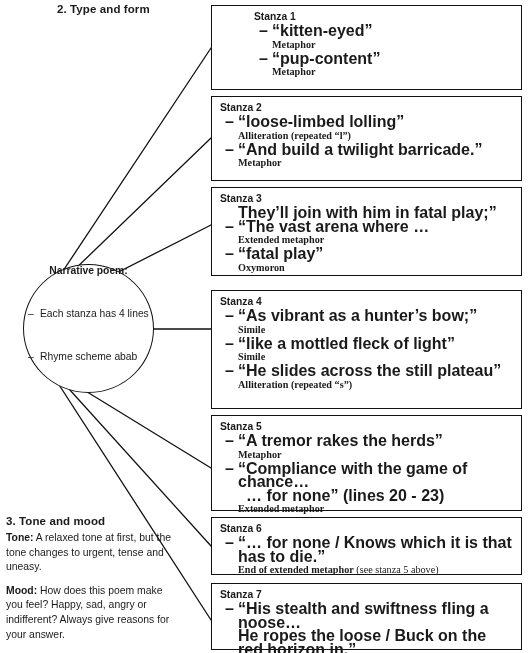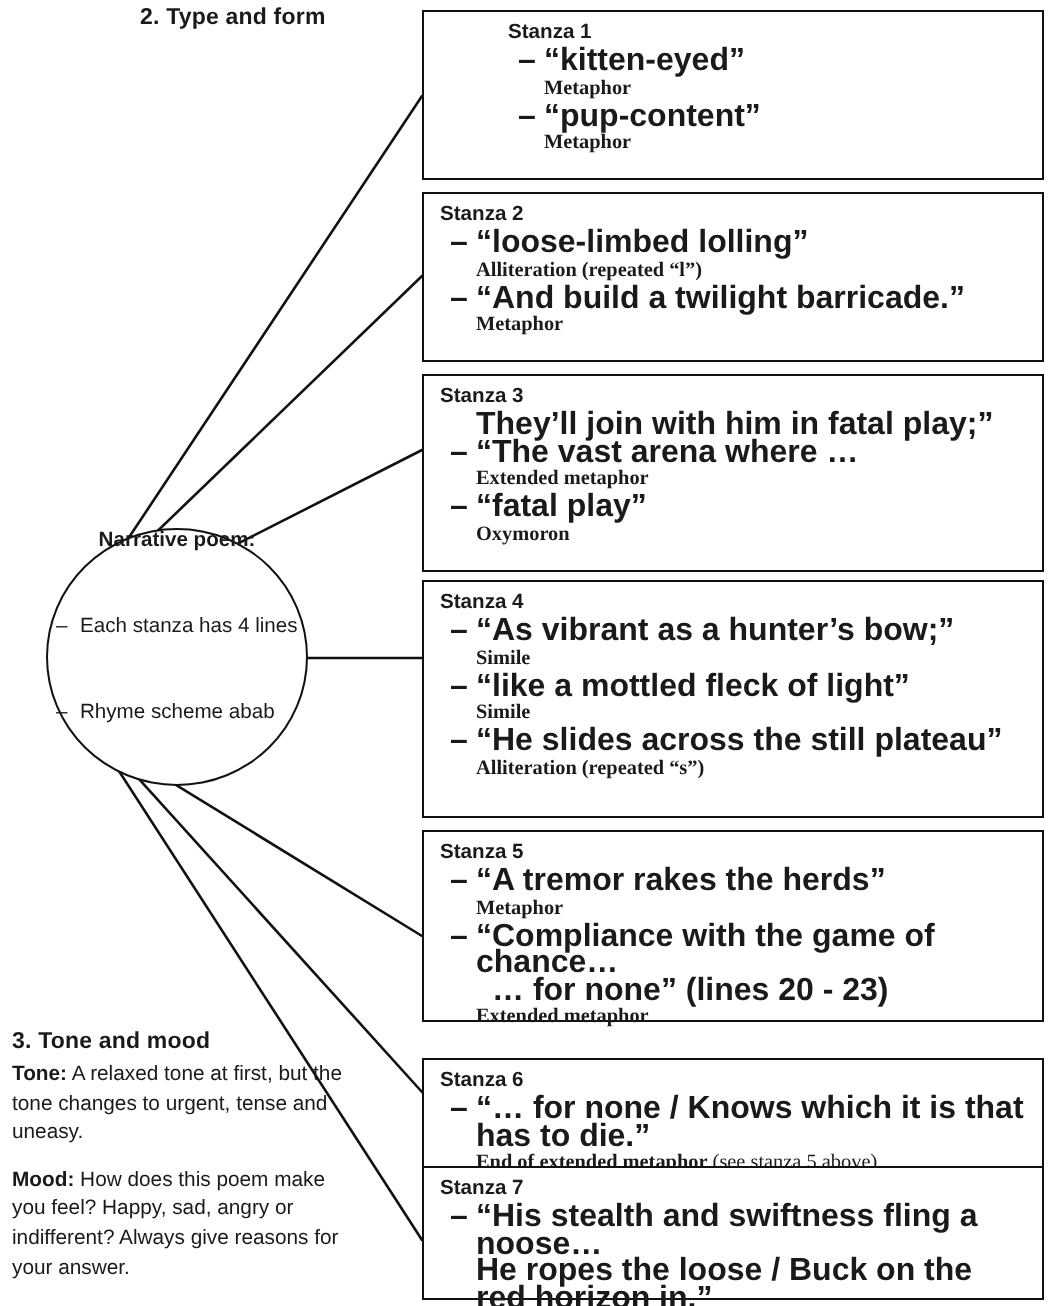--- a/index.html
+++ b/index.html
@@ -24,21 +24,21 @@
   }
 
   
   .section-title {
     position: absolute;
     font-weight: bold;
     font-size: 11.5px;
     letter-spacing: 0.1px;
     z-index: 3;
   }
-  #title-type-form { left: 70px; top: 3px; }
+  #title-type-form { left: 57px; top: 3px; }
   #title-tone-mood { left: 6px; top: 515px; }
 
   
   #central-node {
     position: absolute;
     left: 23px; top: 264px;
     width: 131px; height: 129px;
     border: 1.3px solid #111;
     border-radius: 50%;
     background: #fff;
@@ -166,21 +166,21 @@
   <div class="sb-item">
     <div class="quote first">“loose-limbed lolling”</div>
     <div class="device"><span>Alliteration (repeated “l”)</span><span class="note"></span></div>
   </div>
   <div class="sb-item">
     <div class="quote first">“And build a twilight barricade.”</div>
     <div class="device"><span>Metaphor</span><span class="note"></span></div>
   </div>
 </div>
 
-<div class="stanza-box" style="top:187px;height:99px;">
+<div class="stanza-box" style="top:187px;height:89px;">
   <div class="sb-title">Stanza 3</div>
   <div class="sb-item">
     <div class="quote cont">They’ll join with him in fatal play;”</div>
     <div class="quote first">“The vast arena where …</div>
     <div class="device"><span>Extended metaphor</span><span class="note"></span></div>
   </div>
   <div class="sb-item">
     <div class="quote first">“fatal play”</div>
     <div class="device"><span>Oxymoron</span><span class="note"></span></div>
   </div>
@@ -208,21 +208,21 @@
     <div class="quote first">“A tremor rakes the herds”</div>
     <div class="device"><span>Metaphor</span><span class="note"></span></div>
   </div>
   <div class="sb-item">
     <div class="quote first">“Compliance with the game of chance…</div>
     <div class="quote cont" style="padding-left:8px;">… for none” (lines 20 - 23)</div>
     <div class="device"><span>Extended metaphor</span><span class="note"></span></div>
   </div>
 </div>
 
-<div class="stanza-box" style="top:517px;height:58px;margin-top:12px;">
+<div class="stanza-box" style="top:517px;height:58px;">
   <div class="sb-title">Stanza 6</div>
   <div class="sb-item">
     <div class="quote first">“… for none / Knows which it is that has to die.”</div>
     <div class="device"><span>End of extended metaphor</span><span class="note"> (see stanza 5 above)</span></div>
   </div>
 </div>
 
 <div class="stanza-box" style="top:583px;height:67px;">
   <div class="sb-title">Stanza 7</div>
   <div class="sb-item">

